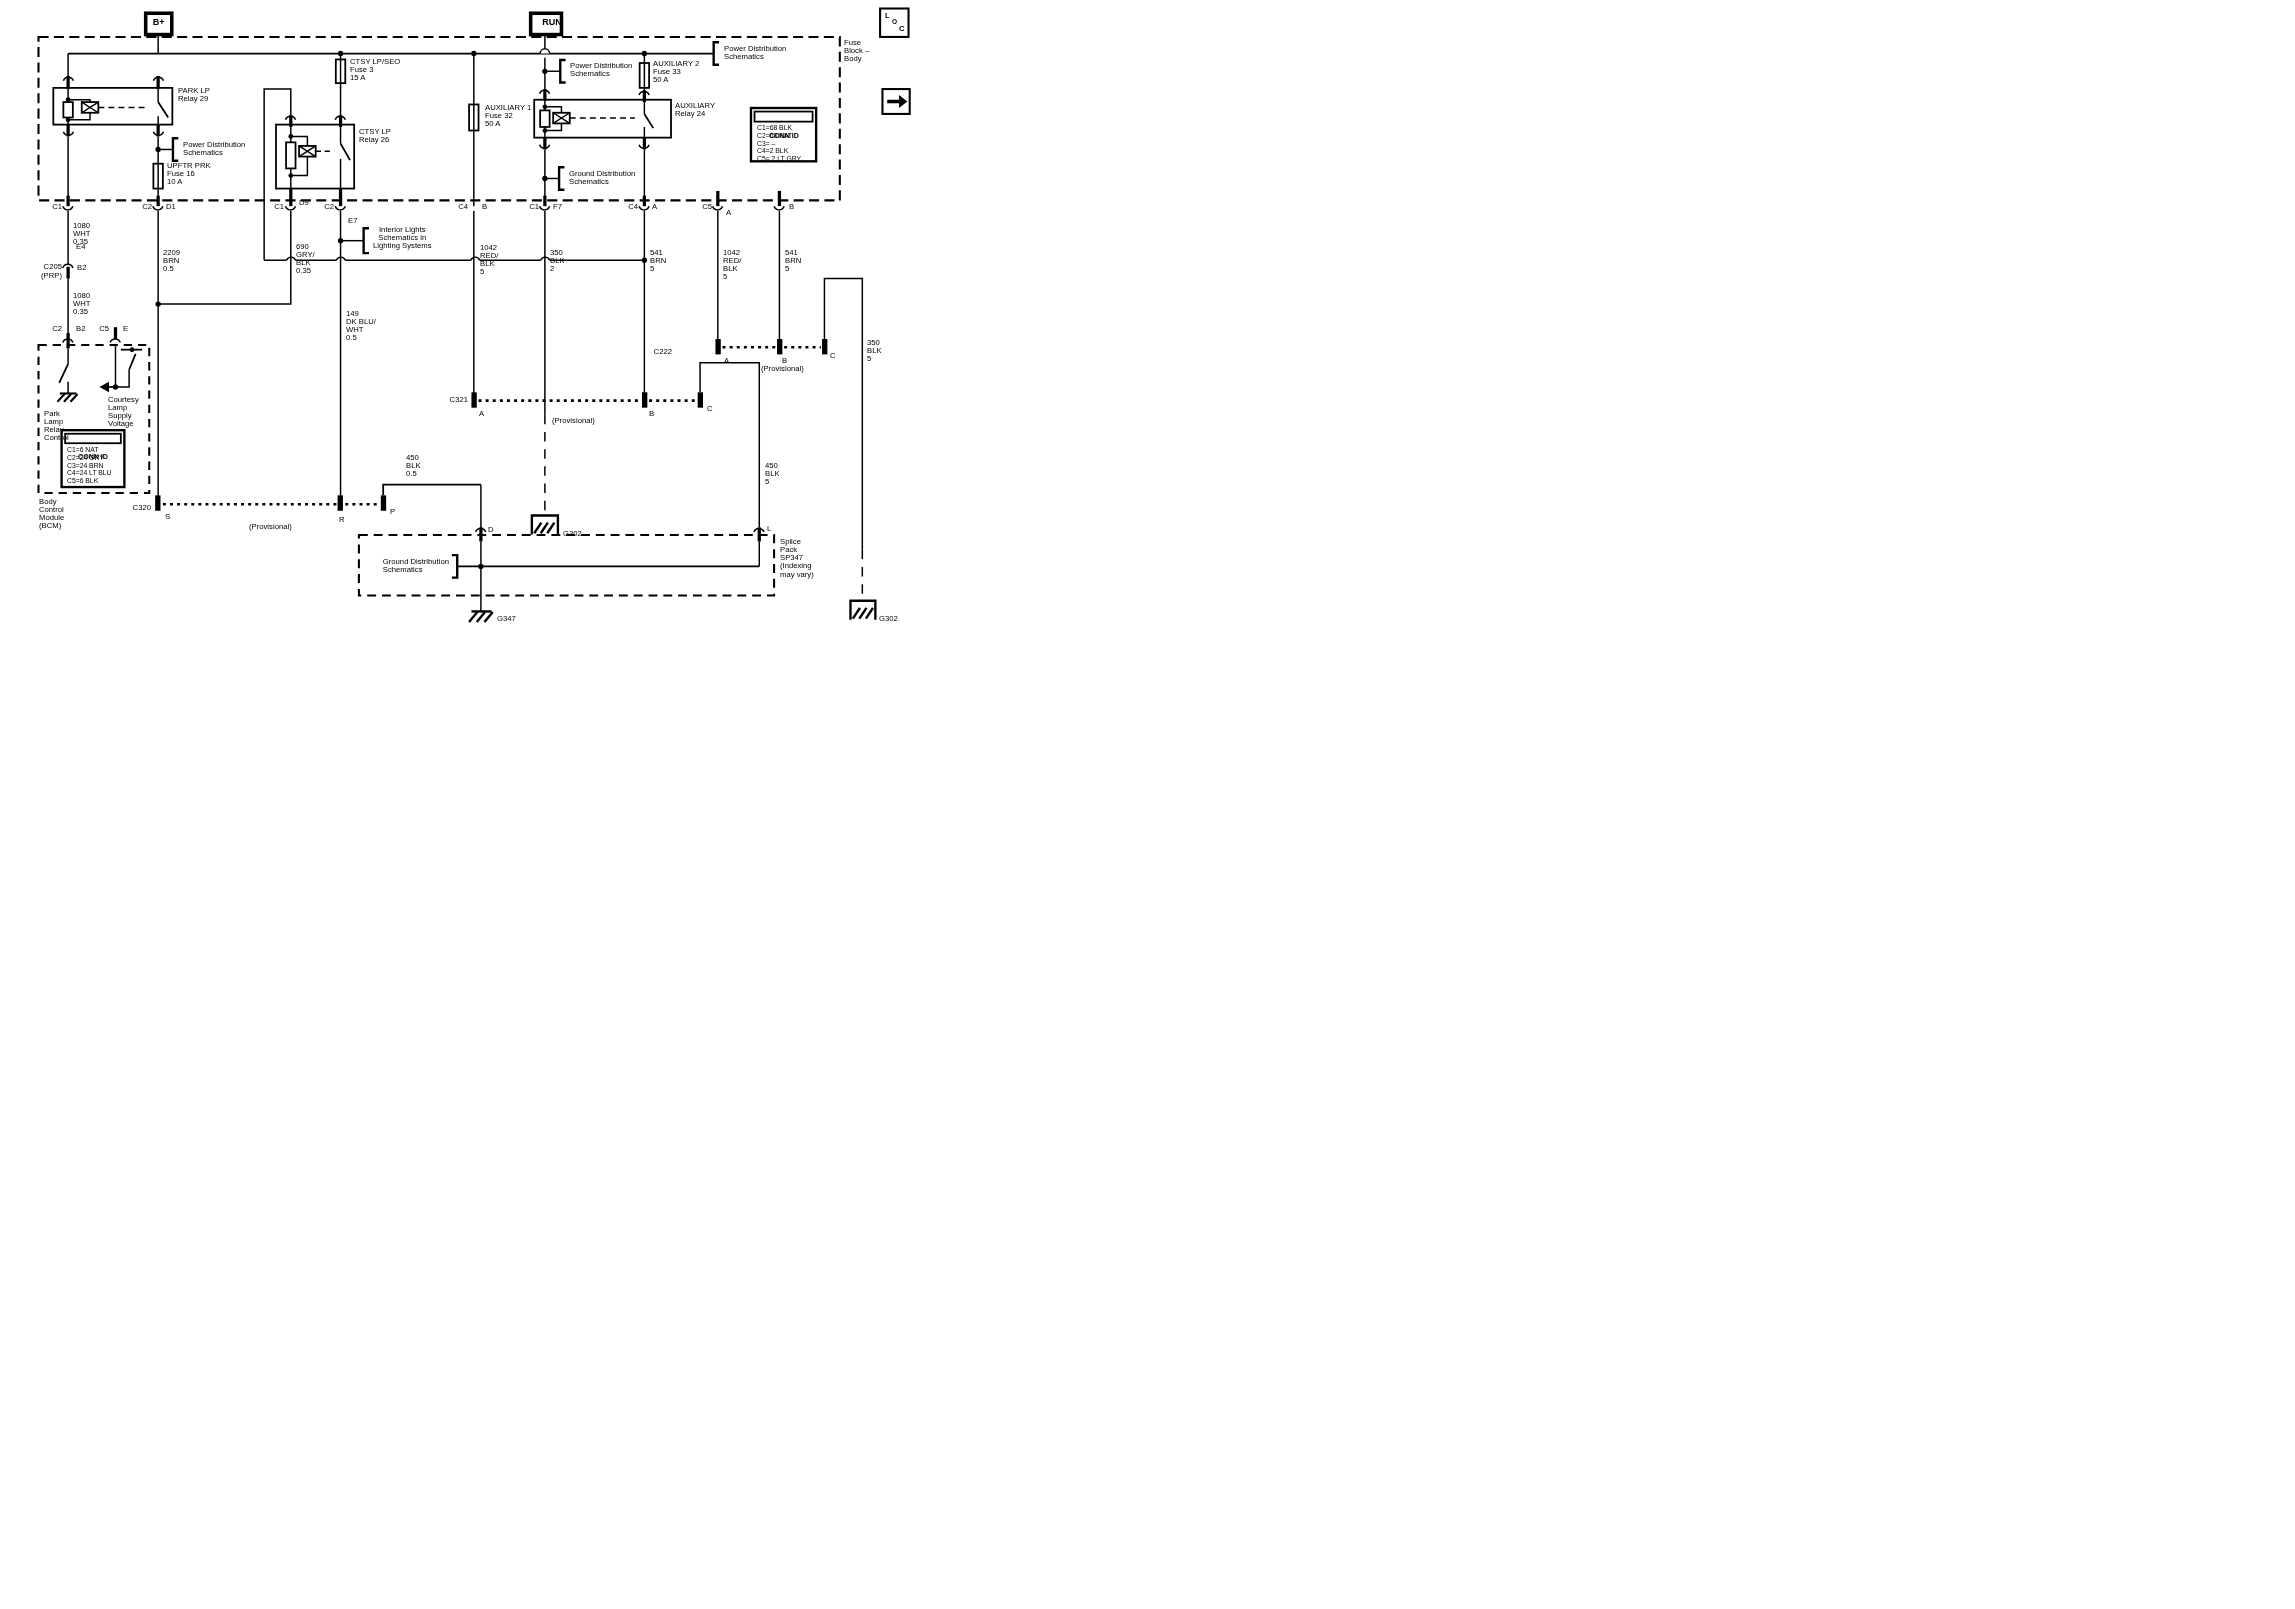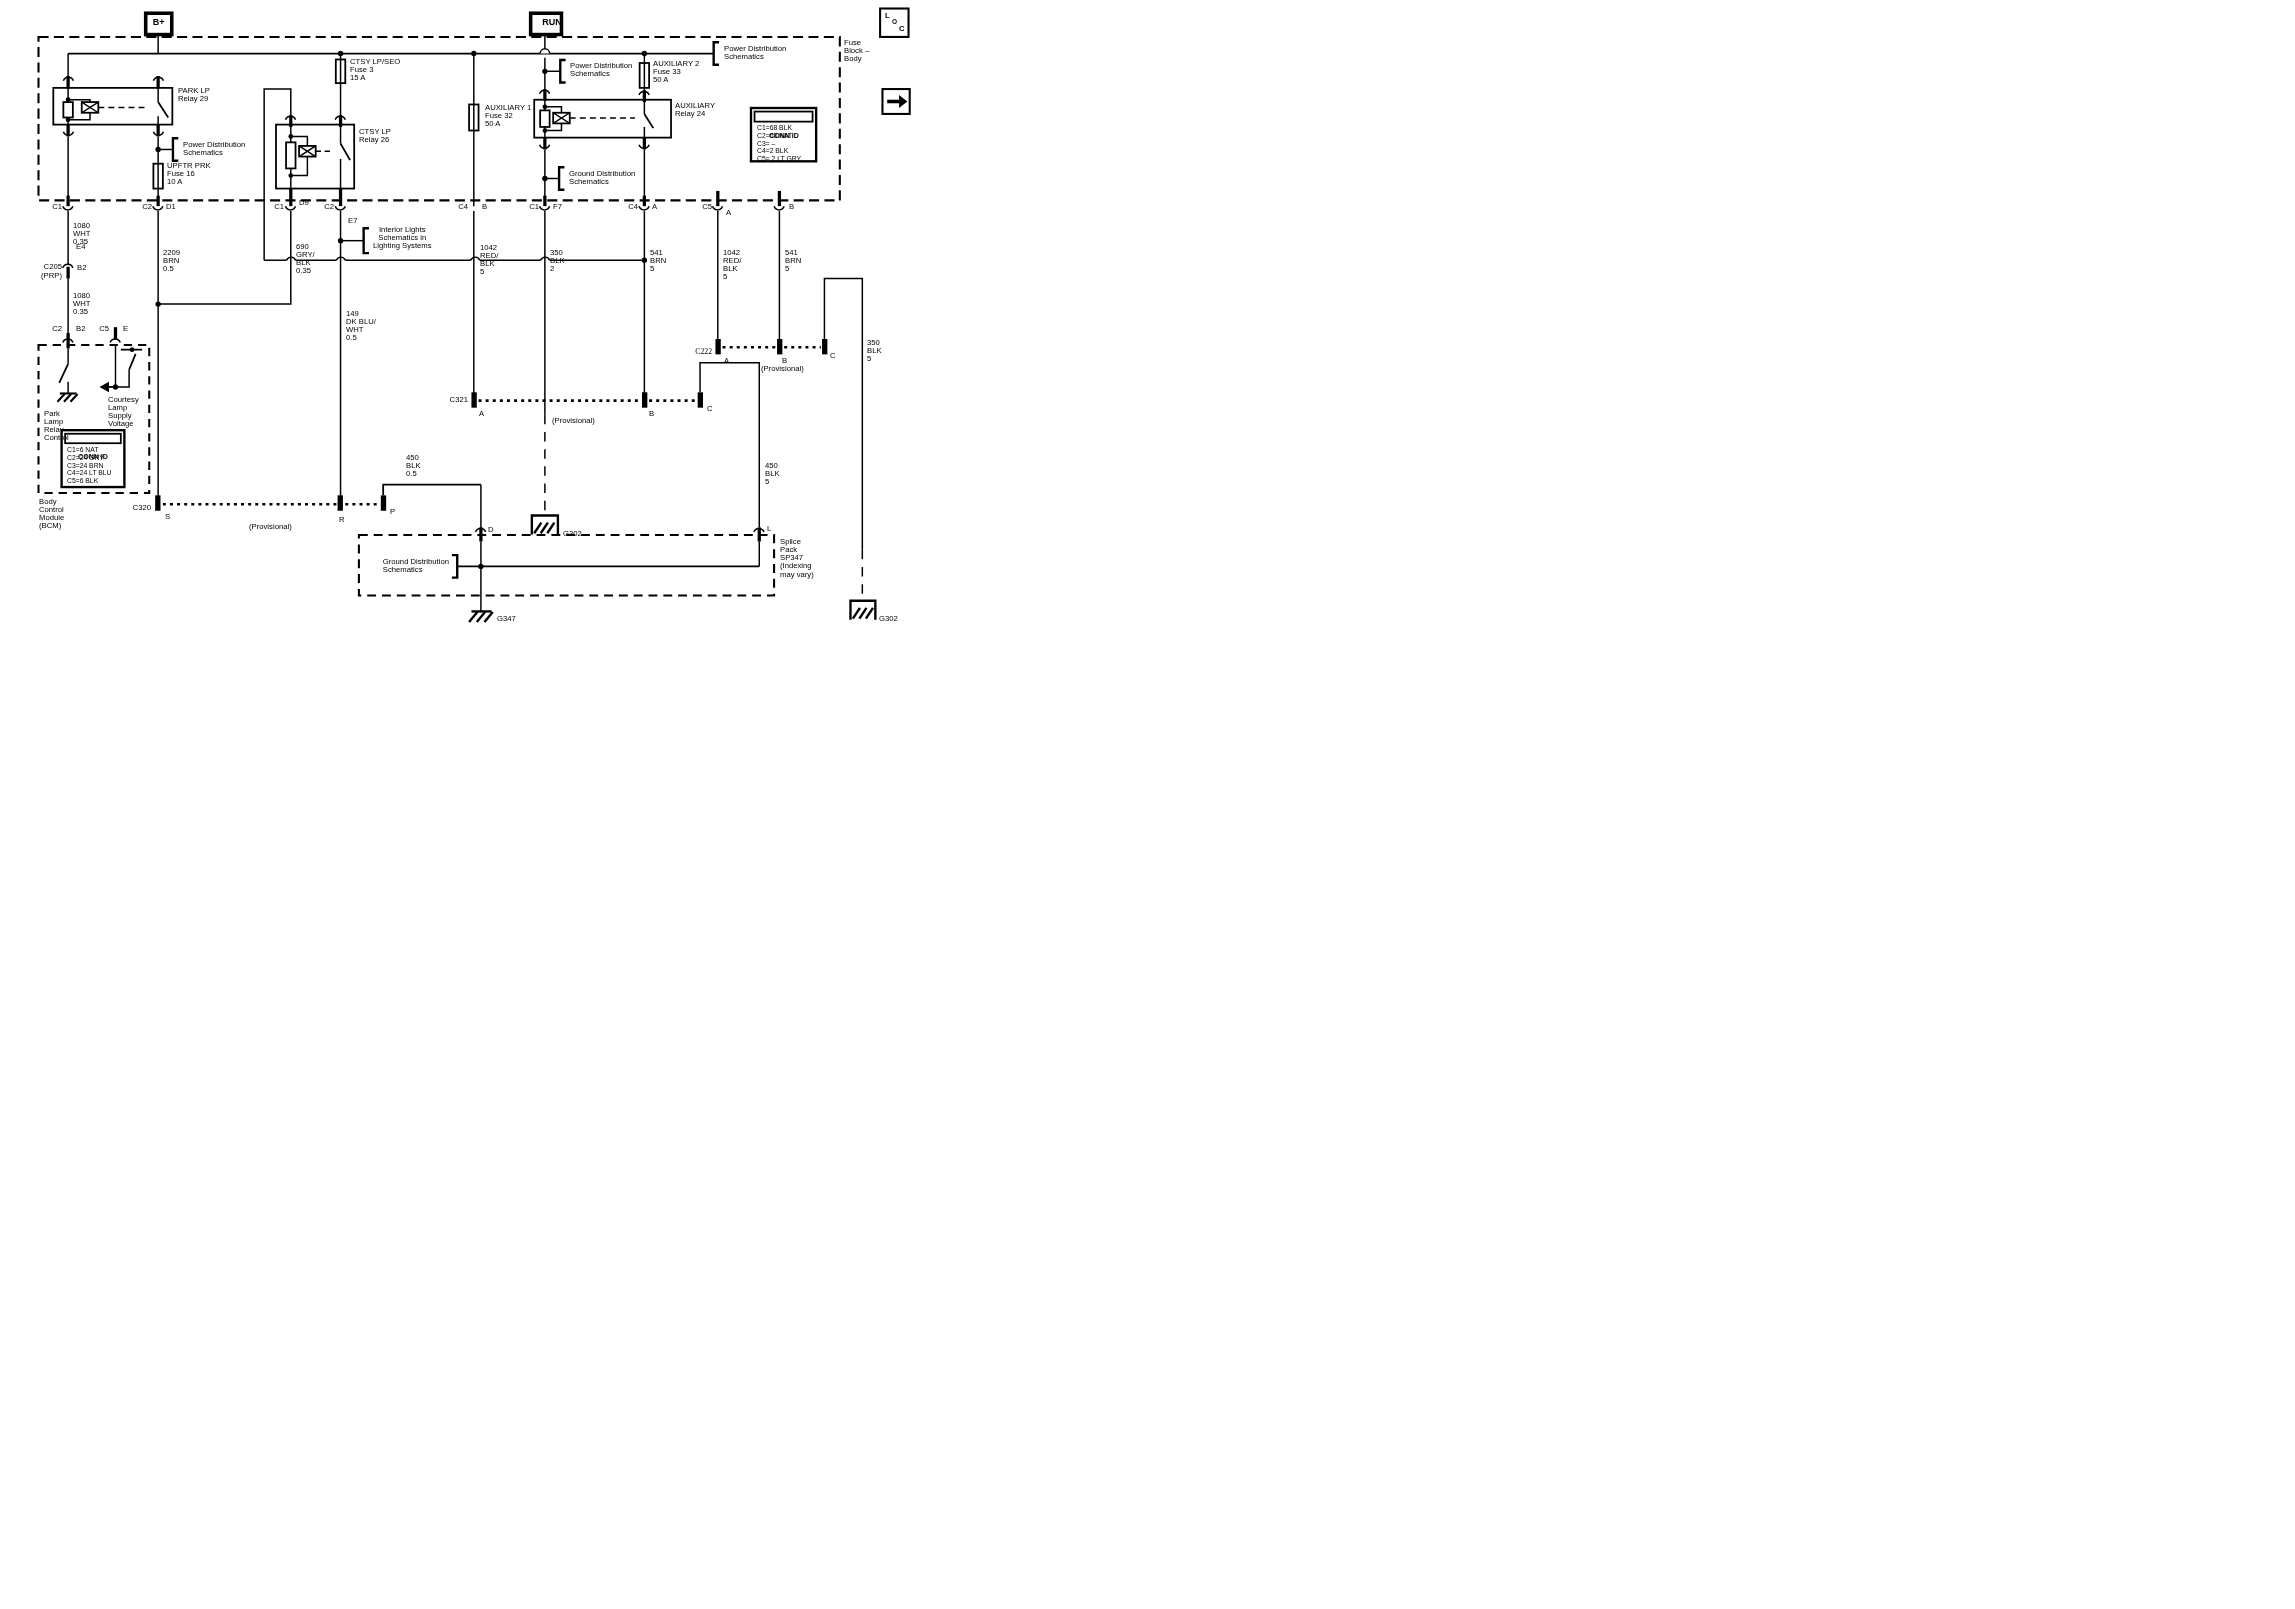--- a/index.html
+++ b/index.html
@@ -496,21 +496,21 @@
 <div class="lbl" style="left:339px;top:516px;">R</div>
 <div class="lbl" style="left:390px;top:508px;">P</div>
 <div class="lbl" style="left:249px;top:523px;">(Provisional)</div>
 
 <div class="lbl r" style="left:468px;top:396px;">C321</div>
 <div class="lbl" style="left:479px;top:410px;">A</div>
 <div class="lbl" style="left:649px;top:410px;">B</div>
 <div class="lbl" style="left:707px;top:405px;">C</div>
 <div class="lbl" style="left:552px;top:417px;">(Provisional)</div>
 
-<div class="lbl r" style="left:712px;top:348px;font-family:Liberation Serif, serif;">C222</div>
+<div class="lbl r" style="left:672px;top:348px;">C222</div>
 <div class="lbl" style="left:724px;top:357px;">A</div>
 <div class="lbl" style="left:782px;top:357px;">B</div>
 <div class="lbl" style="left:830px;top:352px;">C</div>
 <div class="lbl" style="left:761px;top:365px;">(Provisional)</div>
 
 <div class="lbl" style="left:488px;top:526px;">D</div>
 <div class="lbl" style="left:767px;top:525px;">L</div>
 <div class="lbl" style="left:780px;top:538px;">
       <div>Splice</div>
       <div>Pack</div>

